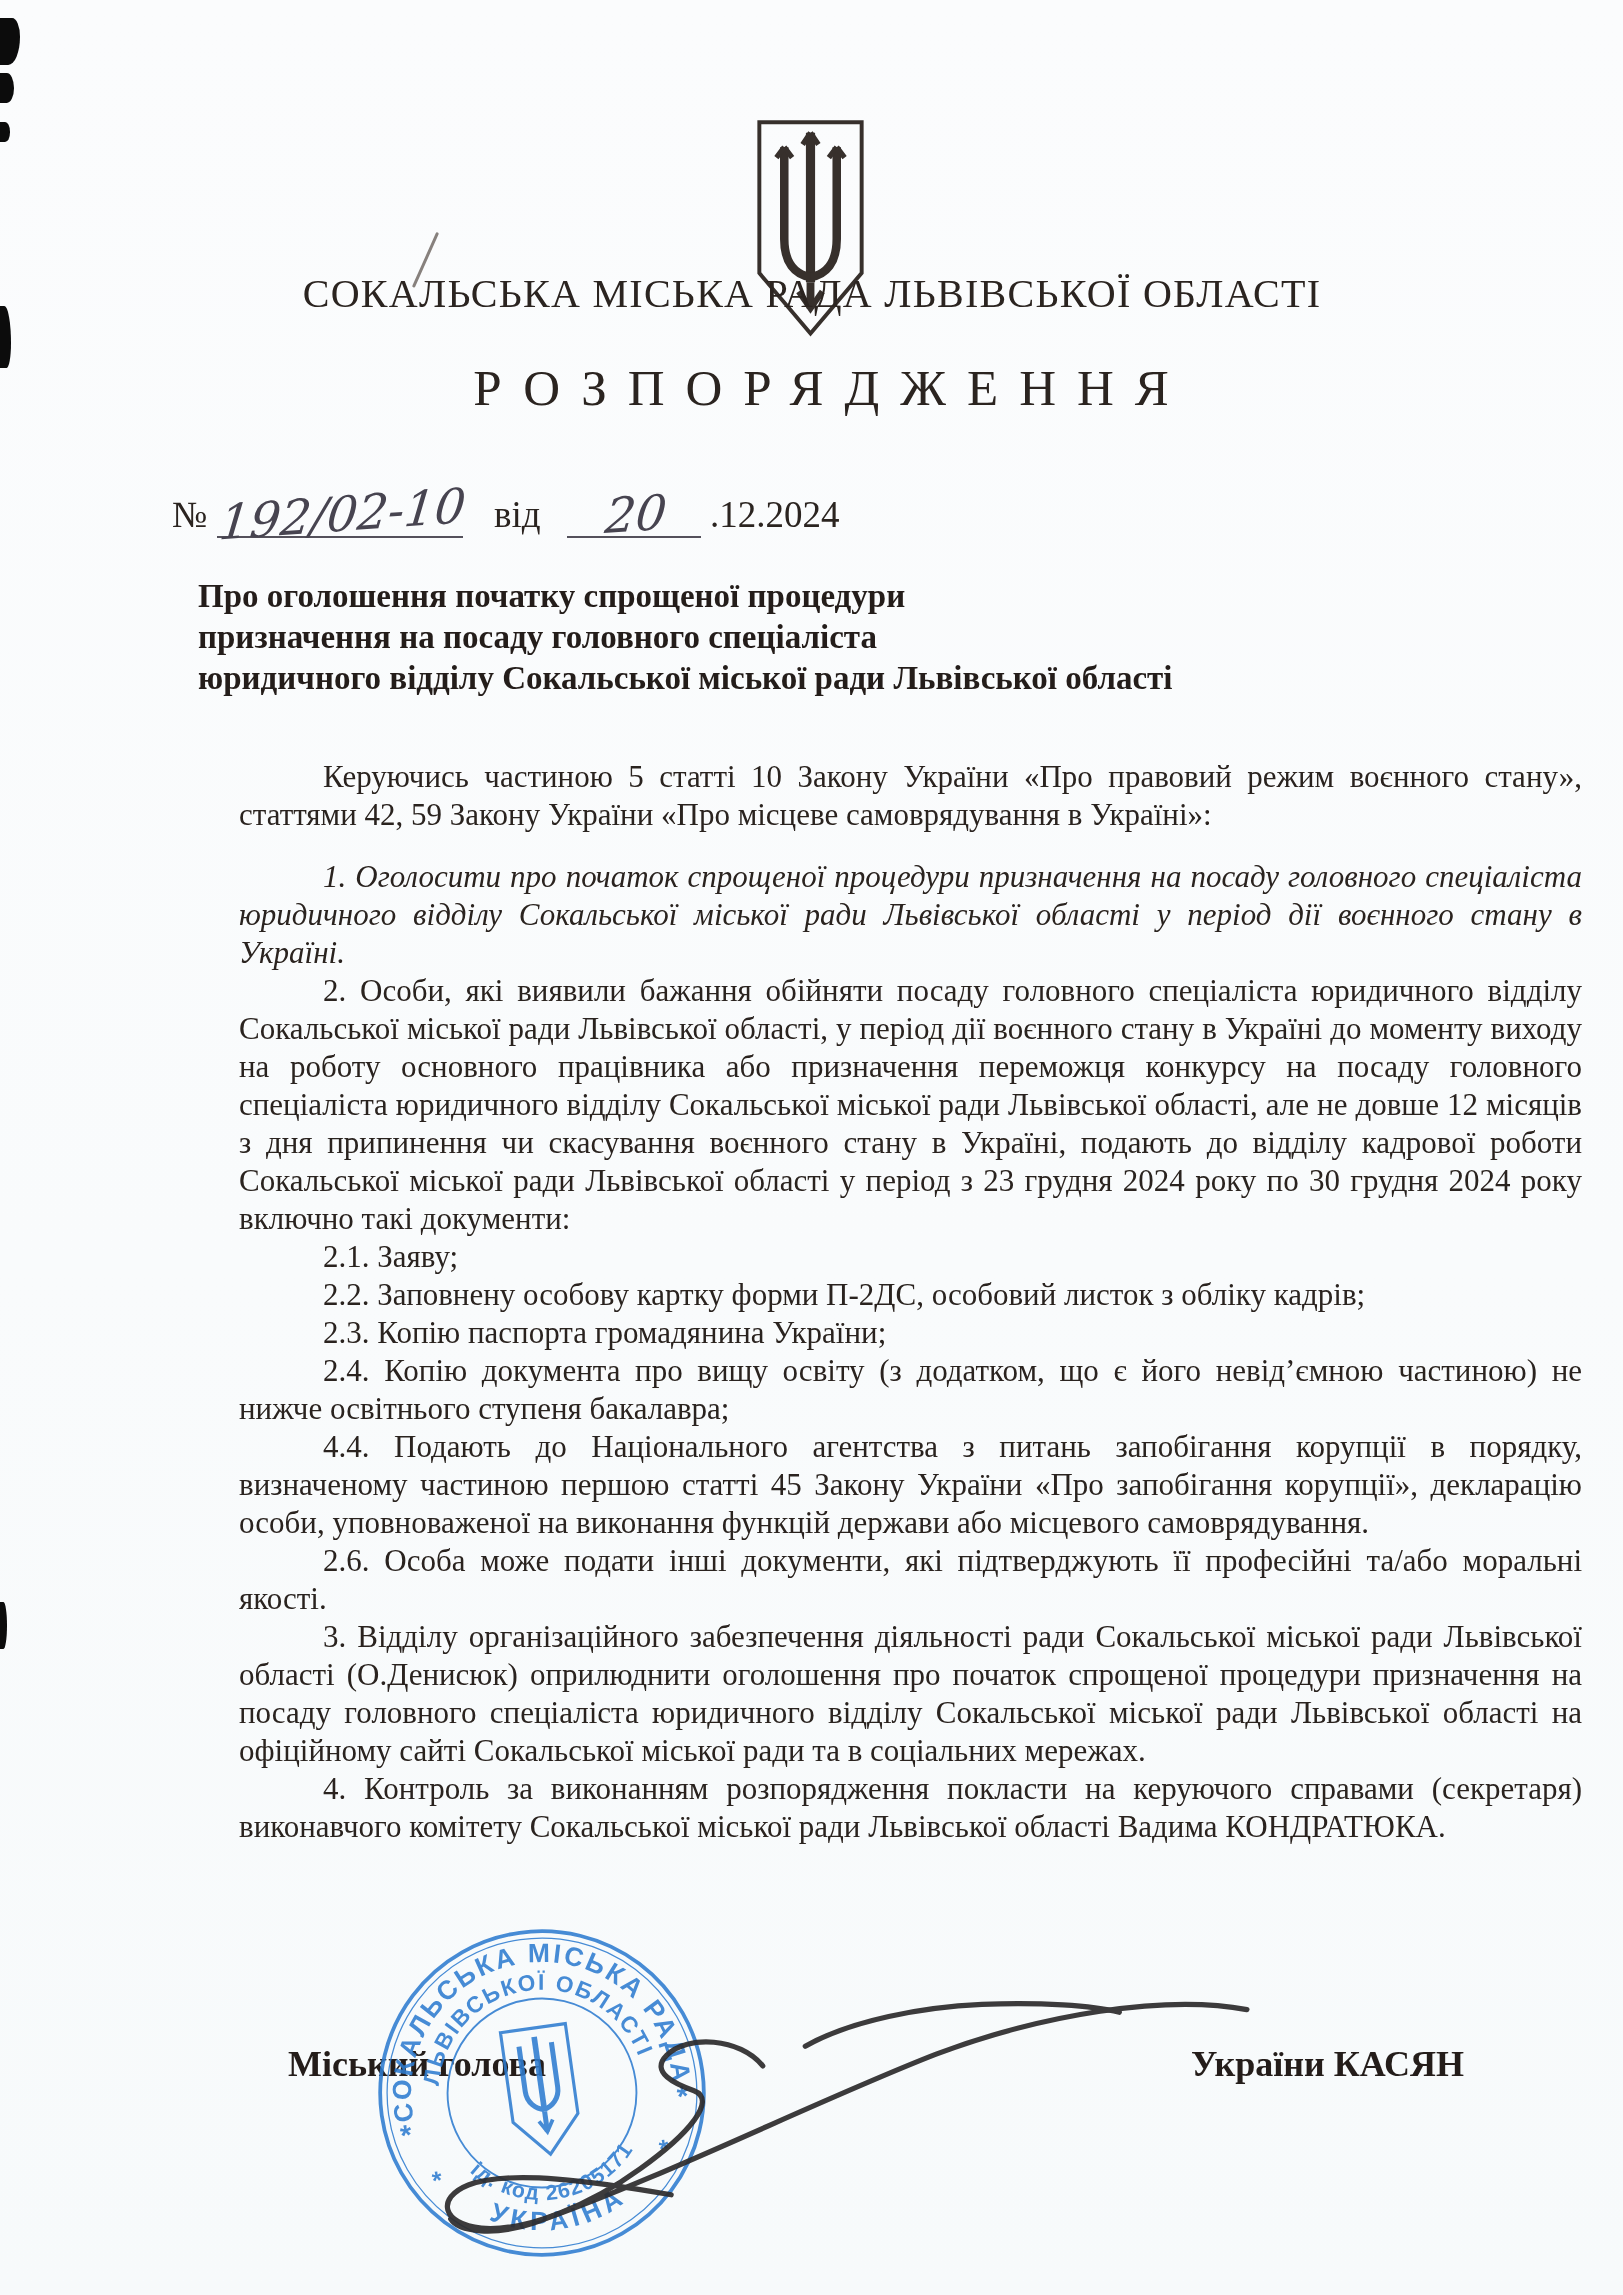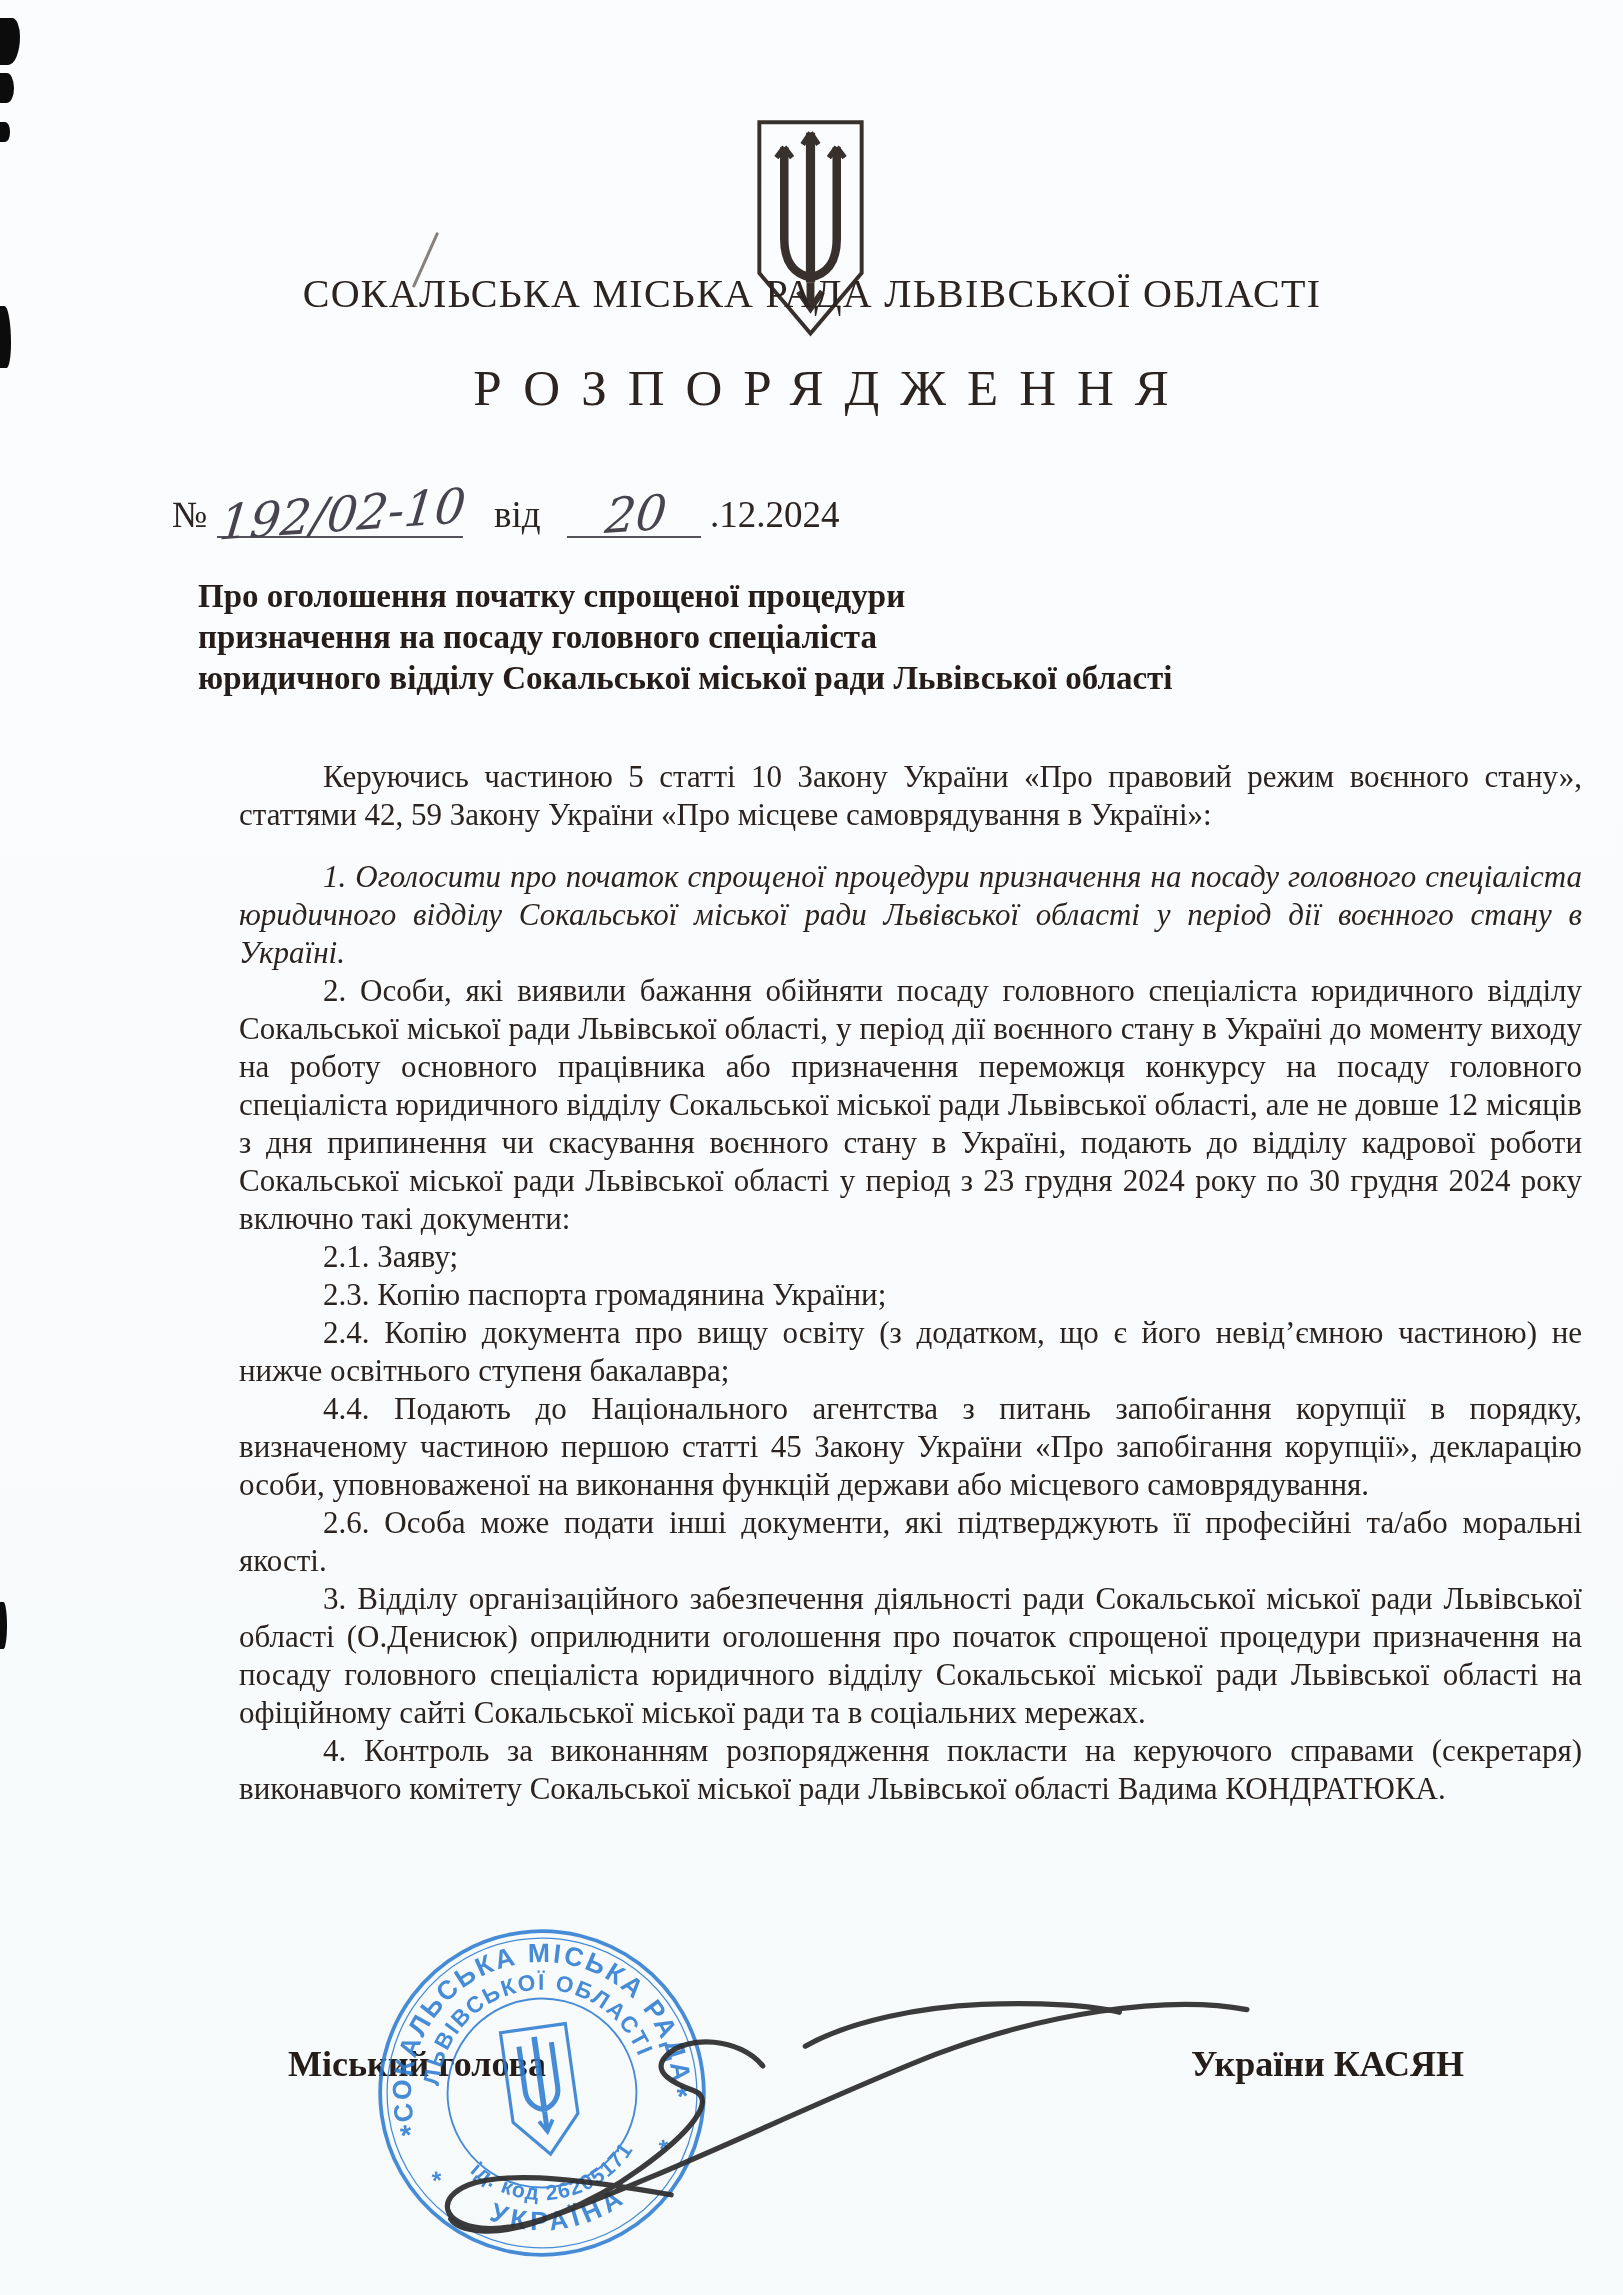--- a/index.html
+++ b/index.html
@@ -92,20 +92,21 @@
     <div>Про оголошення початку спрощеної процедури</div>
     <div>призначення на посаду головного спеціаліста</div>
     <div>юридичного відділу Сокальської міської ради Львівської області</div>
   </div>
 
   <div class="body-text">
     <p>Керуючись частиною 5 статті 10 Закону України «Про правовий режим воєнного стану», статтями 42, 59 Закону України «Про місцеве самоврядування в Україні»:</p>
     <p class="gap-before">1. Оголосити про початок спрощеної процедури призначення на посаду головного спеціаліста юридичного відділу Сокальської міської ради Львівської області у період дії воєнного стану в Україні.</p>
     <p>2. Особи, які виявили бажання обійняти посаду головного спеціаліста юридичного відділу Сокальської міської ради Львівської області, у період дії воєнного стану в Україні до моменту виходу на роботу основного працівника або призначення переможця конкурсу на посаду головного спеціаліста юридичного відділу Сокальської міської ради Львівської області, але не довше 12 місяців з дня припинення чи скасування воєнного стану в Україні, подають до відділу кадрової роботи Сокальської міської ради Львівської області у період з 23 грудня 2024 року по 30 грудня 2024 року включно такі документи:</p>
     <p>2.1. Заяву;</p>
+    <p>2.2. Заповнену особову картку форми П-2ДС, особовий листок з обліку кадрів;</p>
     <p>2.3. Копію паспорта громадянина України;</p>
     <p>2.4. Копію документа про вищу освіту (з додатком, що є його невід’ємною частиною) не нижче освітнього ступеня бакалавра;</p>
     <p>4.4. Подають до Національного агентства з питань запобігання корупції в порядку, визначеному частиною першою статті 45 Закону України «Про запобігання корупції», декларацію особи, уповноваженої на виконання функцій держави або місцевого самоврядування.</p>
     <p>2.6. Особа може подати інші документи, які підтверджують її професійні та/або моральні якості.</p>
     <p>3. Відділу організаційного забезпечення діяльності ради Сокальської міської ради Львівської області (О.Денисюк) оприлюднити оголошення про початок спрощеної процедури призначення на посаду головного спеціаліста юридичного відділу Сокальської міської ради Львівської області на офіційному сайті Сокальської міської ради та в соціальних мережах.</p>
     <p>4. Контроль за виконанням розпорядження покласти на керуючого справами (секретаря) виконавчого комітету Сокальської міської ради Львівської області Вадима КОНДРАТЮКА.</p>
   </div>
 
   <div class="sig-row">
     <span class="sig-role">Міський голова</span>

